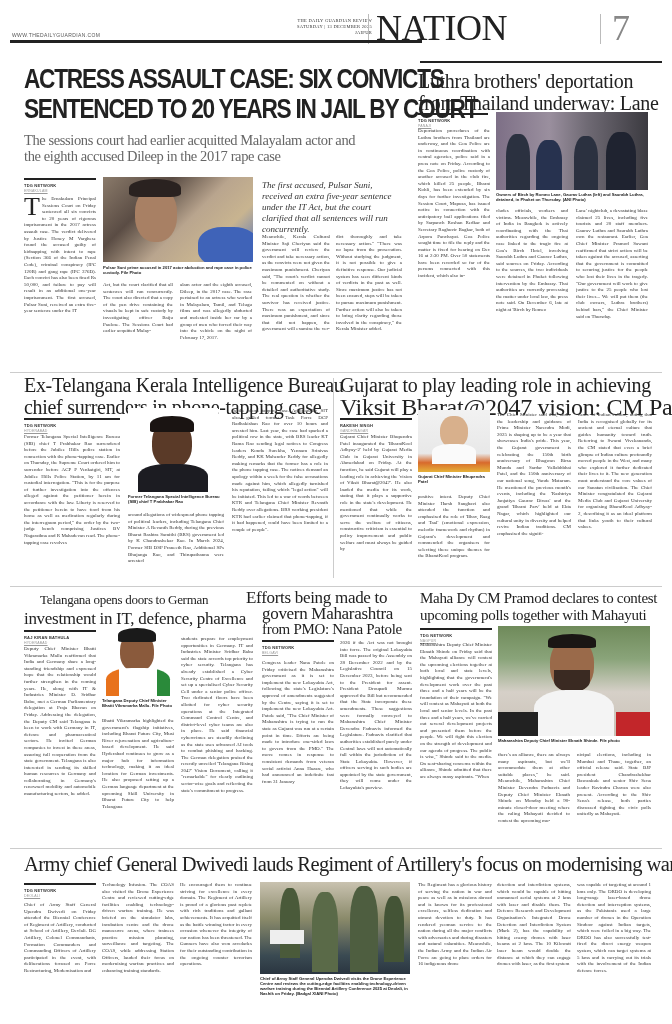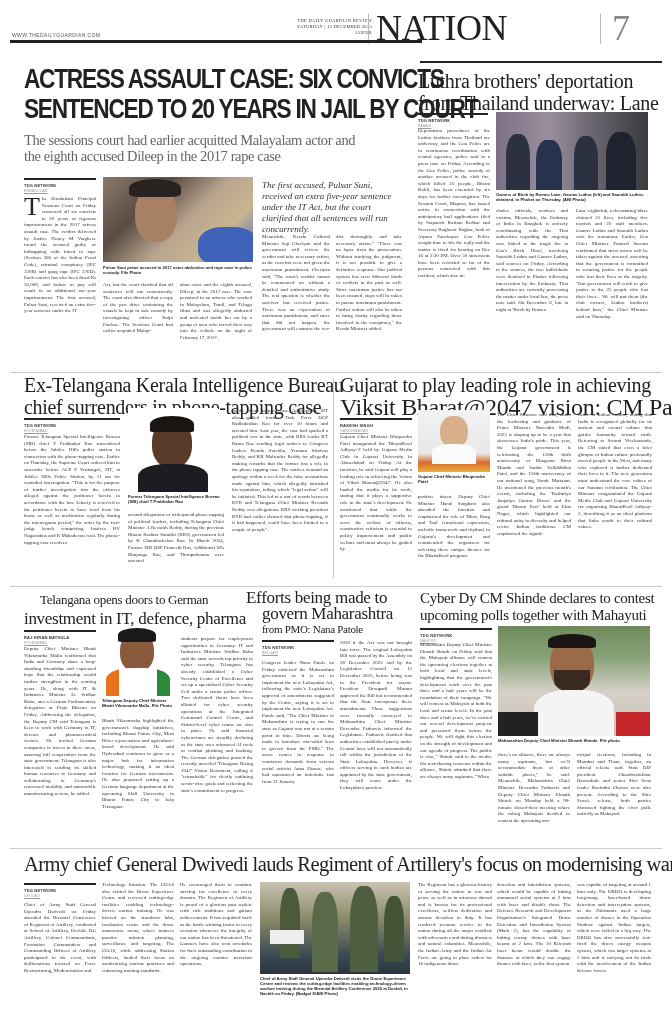--- a/index.html
+++ b/index.html
@@ -141,31 +141,31 @@
     <div style="position:absolute;left:4px;top:40px;width:64px;height:28px;border-radius:40% 40% 0 0;background:linear-gradient(90deg,#e8721c 0 20%,#fff 20% 80%,#2a8a3a 80%)"></div>
   </div>
   <div class="abs cap" style="left:102px;top:698px;width:72px">Telangana Deputy Chief Minister Bhatti Vikramarka Mallu. File Photo</div>
   <div class="abs col" style="left:102px;top:718px;width:72px;height:124px">Bhatti Vikramarka highlighted the government's flagship initiatives, including Bharat Future City, Musi River rejuvenation and agriculture-based development. He said Hyderabad continues to grow as a major hub for information technology, making it an ideal location for German investments. He also proposed setting up a German language department at the upcoming Skill University in Bharat Future City to help Telangana</div>
   <div class="abs col" style="left:181px;top:636px;width:72px;height:206px">students prepare for employment opportunities in Germany. IT and Industries Minister Sridhar Babu said the state accords top priority to cyber security. Telangana has already established a Cyber Security Centre of Excellence and set up a specialised Cyber Security Cell under a senior police officer. Two dedicated floors have been allotted for cyber security operations at the Integrated Command Control Centre, and district-level cyber teams are also in place. He said financial cybercrimes are steadily declining as the state uses advanced AI tools to combat phishing and hacking. The German delegation praised the recently unveiled 'Telangana Rising 2047' Vision Document, calling it "remarkable" for clearly outlining sector-wise goals and reflecting the state's commitment to progress.</div>
 </div>
 
 <div>
   <div class="abs h-serif" style="left:246px;top:590px;font-size:17px;line-height:15.5px">Efforts being made to</div>
   <div class="abs h-serif" style="left:262px;top:606px;font-size:17px;line-height:15.5px">govern Maharashtra</div>
-  <div class="abs h-serif" style="left:262px;top:622px;font-size:11px;line-height:15.5px">from PMO: Nana Patole</div>
+  <div class="abs h-serif" style="left:262px;top:622px;font-size:15px;line-height:15.5px">from PMO: Nana Patole</div>
   <div class="abs byline" style="left:262px;top:640px;width:72px">
     <span>TDG NETWORK</span>
     <span class="loc">BELGAVI</span>
   </div>
   <div class="abs col" style="left:262px;top:660px;width:72px;height:182px">Congress leader Nana Patole on Friday criticised the Maharashtra government as it is set to implement the new Lokayukta Act, following the state's Legislature's approval of amendments suggested by the Centre, saying it is set to implement the new Lokayukta Act. Patole said, "The Chief Minister of Maharashtra is trying to run the state as Gujarat was run at a certain point in time. Efforts are being made to introduce one-sided laws to govern from the PMO." The move comes in response to consistent demands from veteran social activist Anna Hazare, who had announced an indefinite fast from 31 January</div>
   <div class="abs col" style="left:340px;top:640px;width:72px;height:202px">2026 if the Act was not brought into force. The original Lokayukta Bill was passed by the Assembly on 28 December 2022 and by the Legislative Council on 15 December 2023, before being sent to the President for assent. President Droupadi Murmu approved the Bill but recommended that the State incorporate these amendments. These suggestions were formally conveyed to Maharashtra Chief Minister Devendra Fadnavis informed the Legislature. Fadnavis clarified that authorities established purely under Central laws will not automatically fall within the jurisdiction of the State Lokayukta. However, if officers serving in such bodies are appointed by the state government, they will come under the Lokayukta's purview.</div>
 </div>
 
 <div>
-  <div class="abs h-serif" style="left:420px;top:590px;font-size:15px;line-height:17px">Cyber Dy CM Shinde declares to contest</div>
+  <div class="abs h-serif" style="left:420px;top:590px;font-size:15px;line-height:17px">Maha Dy CM Pramod declares to contest</div>
   <div class="abs h-serif" style="left:420px;top:607px;font-size:15px;line-height:17px">upcoming polls together with Mahayuti</div>
   <div class="abs byline" style="left:420px;top:628px;width:72px">
     <span>TDG NETWORK</span>
     <span class="loc">NAGPUR</span>
   </div>
   <div class="abs col" style="left:420px;top:642px;width:72px;height:200px">Maharashtra Deputy Chief Minister Eknath Shinde on Friday said that the Mahayuti alliance will contest the upcoming elections together at both local and state levels, highlighting that the government's development work over the past three and a half years will be the foundation of their campaign. "We will contest as Mahayuti at both the local and senior levels. In the past three and a half years, we've carried out several development projects and presented them before the people. We will fight this election on the strength of development and our agenda of progress. The public is wise," Shinde said to the media. On seat-sharing concerns within the alliance, Shinde admitted that there are always many aspirants. "When</div>
   <div class="abs photo" style="left:498px;top:626px;width:152px;height:110px;background:linear-gradient(180deg,#6f8a5a 0%,#8aa47a 30%,#d6d0c8 60%,#c9c1b6 100%)">
     <div style="position:absolute;left:52px;top:12px;width:44px;height:54px;border-radius:45%;background:#9a6a4a"></div>
     <div style="position:absolute;left:50px;top:8px;width:48px;height:14px;border-radius:50% 50% 10% 10%;background:#1a1614"></div>
     <div style="position:absolute;left:56px;top:44px;width:36px;height:22px;border-radius:0 0 50% 50%;background:#3a2a22"></div>

